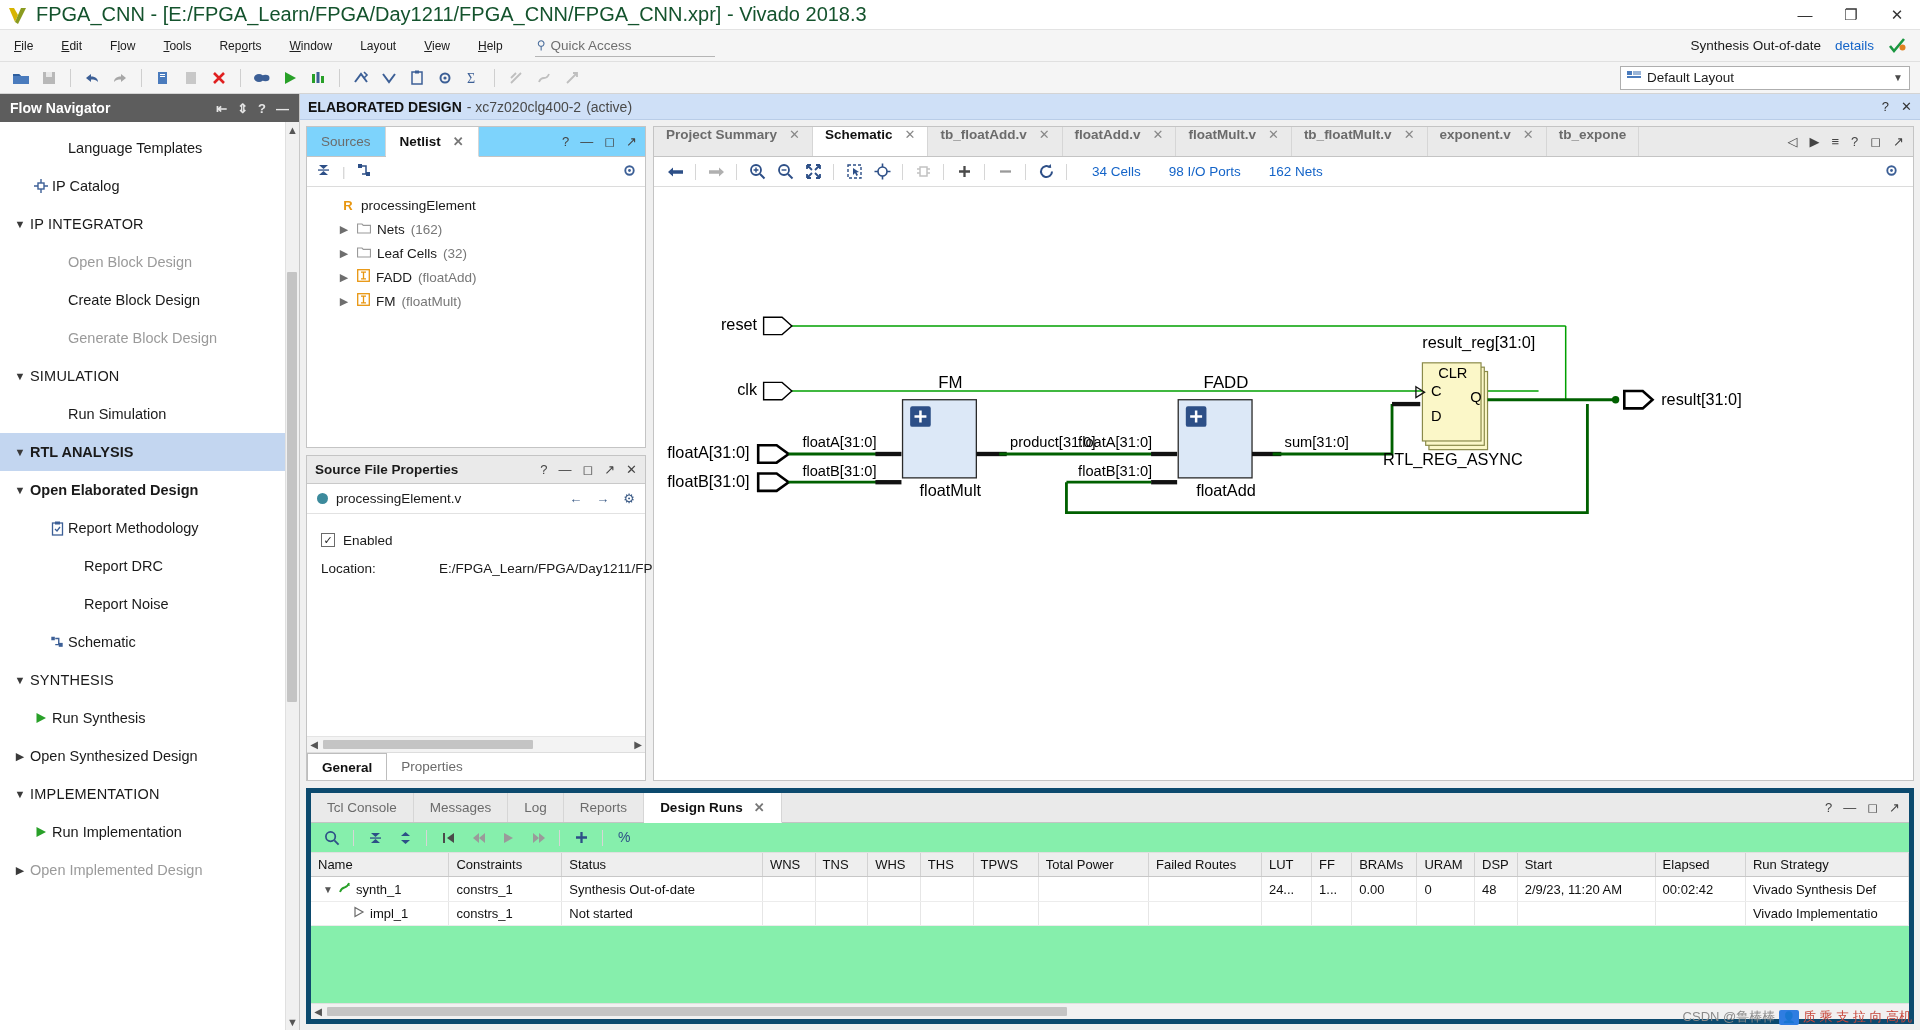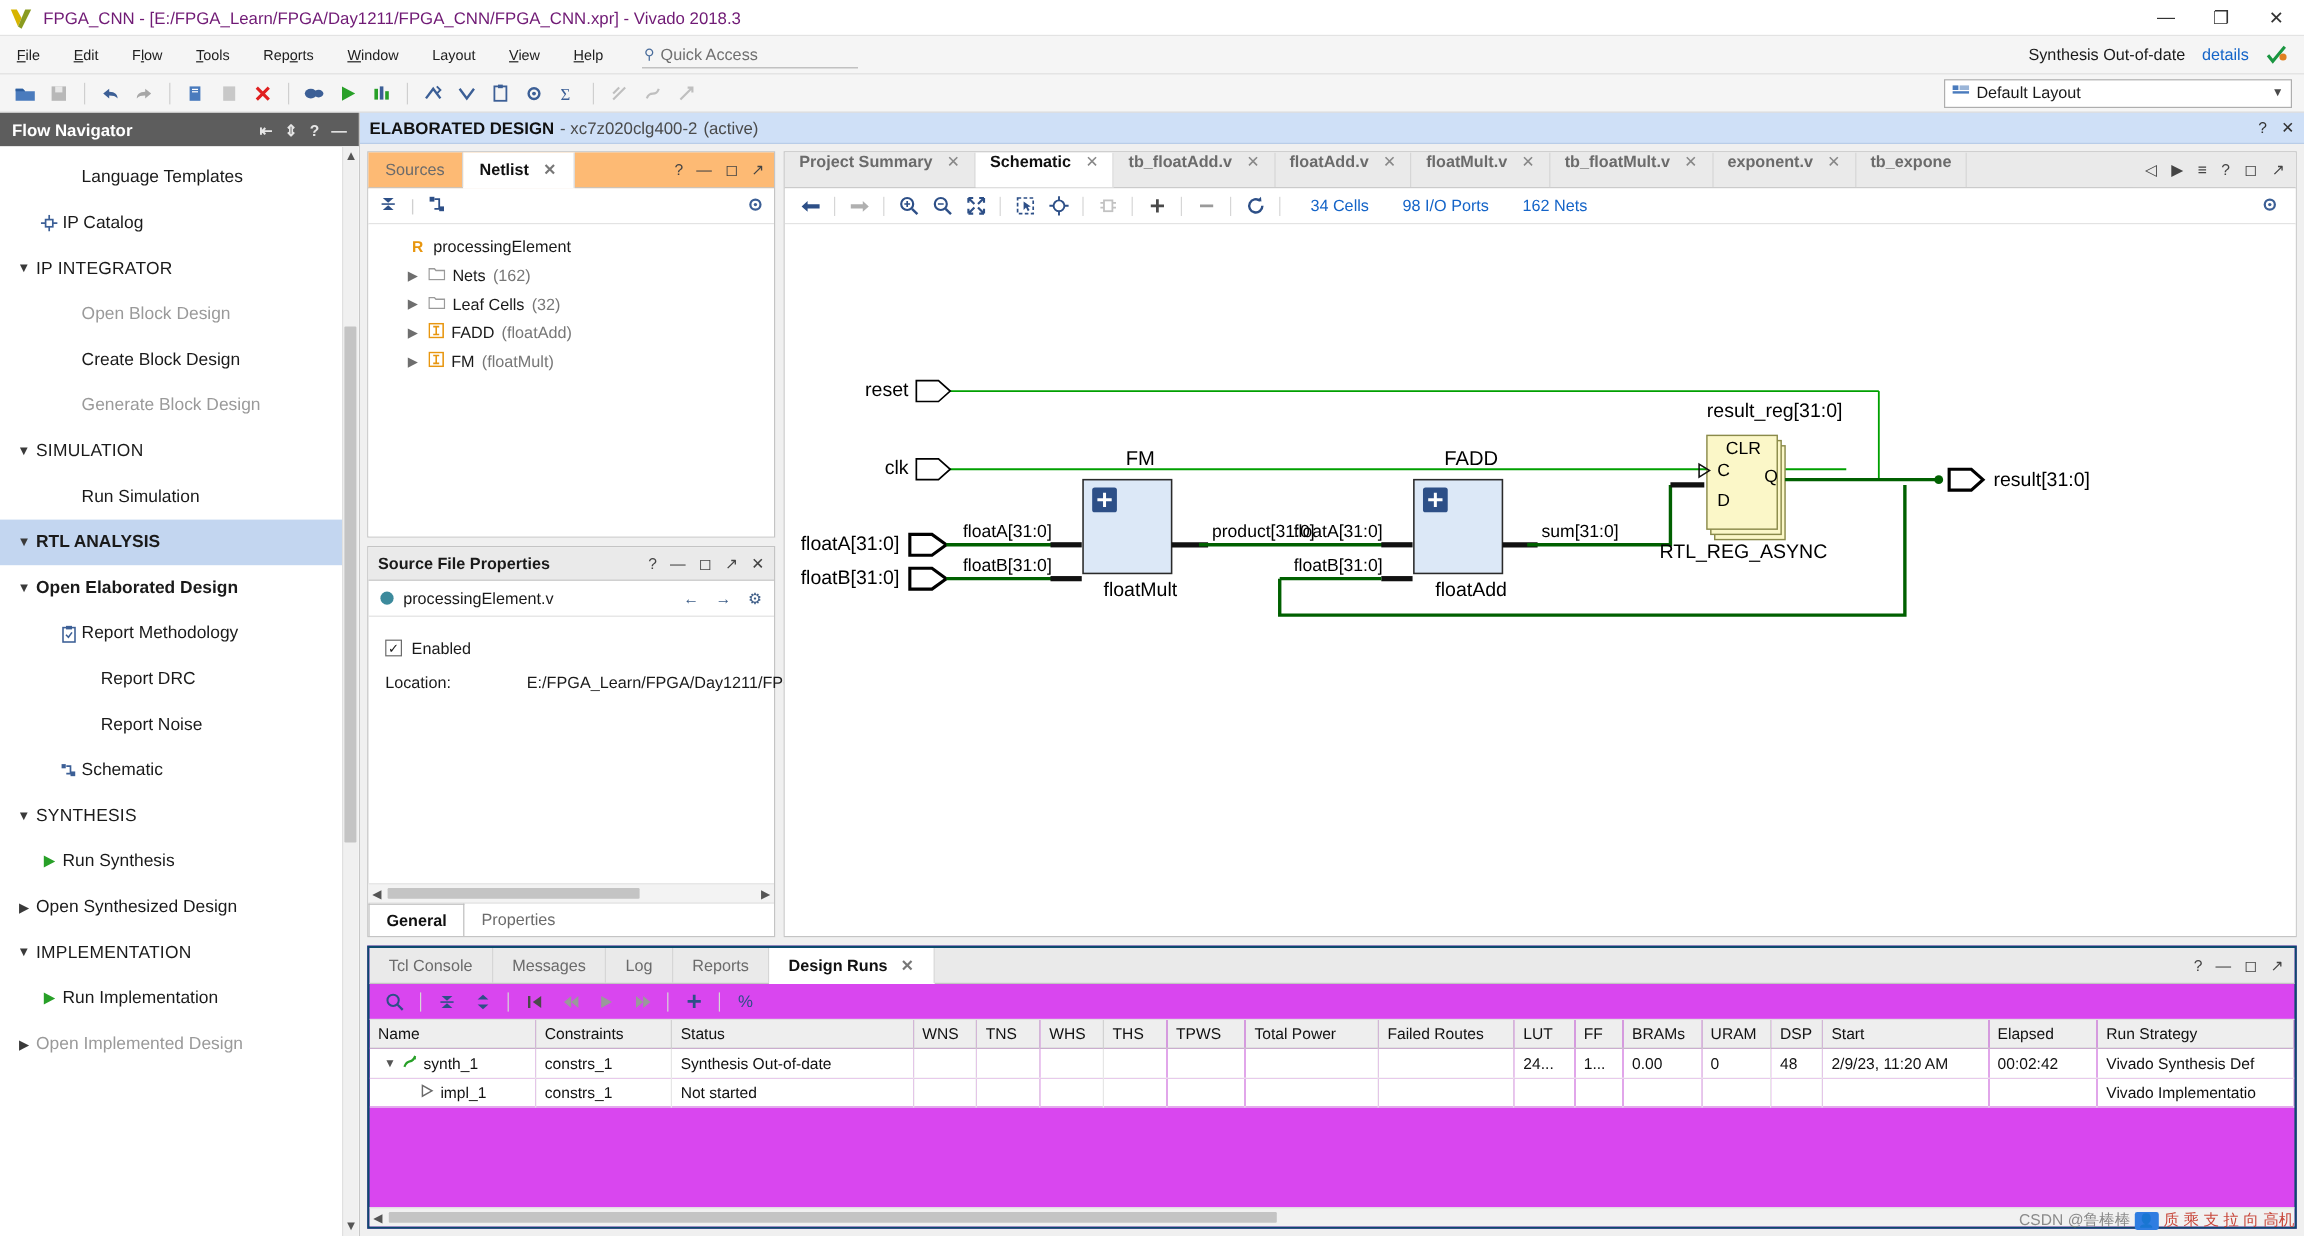--- a/index.html
+++ b/index.html
@@ -10,21 +10,21 @@
     color:#1a1a1a;
     background:#f0f0f0;
   }
   
   .titlebar {
     height:30px; background:#ffffff; display:flex; align-items:center;
     border-bottom:1px solid #e3e3e3; position:relative;
   }
   .app-icon { width:26px; height:22px; margin-left:6px; position:relative; }
   .app-icon svg { display:block; }
-  .title-text { font-size:14px; color:#701a75; margin-left:4px; white-space:nowrap; }
+  .title-text { font-size:20px; color:#14532d; margin-left:4px; white-space:nowrap; }
   .wincontrols { margin-left:auto; display:flex; height:30px; }
   .wincontrols div {
     width:46px; height:30px; display:flex; align-items:center; justify-content:center;
     font-size:15px; color:#333;
   }
 
   
   .menubar {
     height:32px; background:#f5f5f5; display:flex; align-items:center;
     border-bottom:1px solid #e0e0e0; position:relative;
@@ -102,21 +102,21 @@
     font-size:14px; color:#111; border-bottom:1px solid #b9cde8;
   }
   .ed-banner b { font-weight:bold; }
   .ed-banner .gray { color:#4a4a4a; margin-left:5px; }
   .ed-banner .bnr-tools { margin-left:auto; display:flex; gap:12px; color:#333; font-size:13px; }
 
   .upper { display:flex; flex:1; min-height:0; padding:6px 6px 0 6px; gap:7px;}
   
   .leftcol { width:340px; display:flex; flex-direction:column; gap:7px; min-width:0;}
   .panel { background:#fff; border:1px solid #c4c4c4; display:flex; flex-direction:column; min-height:0;}
-  .ptabs { height:30px; background:#fdba74; display:flex; align-items:stretch; border-bottom:1px solid #c4c4c4; }
+  .ptabs { height:30px; background:#7dd3fc; display:flex; align-items:stretch; border-bottom:1px solid #c4c4c4; }
   .ptab {
     padding:0 14px; display:flex; align-items:center; font-size:13.5px; color:#6b6b6b;
     border-right:1px solid #d6d6d6; gap:12px; white-space:nowrap;
   }
   .ptab.active { background:#fff; color:#111; font-weight:bold; border-bottom:1px solid #fff; margin-bottom:-1px;}
   .ptab .x { font-size:13px; color:#777; }
   .ptab-tools { margin-left:auto; display:flex; align-items:center; gap:11px; padding:0 8px; color:#444; font-size:13px;}
   .ptoolbar { height:30px; display:flex; align-items:center; padding:0 8px; gap:10px; border-bottom:1px solid #dcdcdc; background:#fff;}
   .ptoolbar .spacer { flex:1; }
   .tree { padding:6px 0 0 6px; font-size:13.5px; flex:1; overflow:hidden; background:#fff;}
@@ -162,22 +162,22 @@
                   color:#444; font-size:13px; background:#eaeaea;}
   .sch-toolbar { height:30px; display:flex; align-items:center; gap:2px; padding:0 8px;
                  border-bottom:1px solid #dcdcdc; background:#fff;}
   .sbtn { width:26px; height:24px; display:flex; align-items:center; justify-content:center; }
   .ssep { width:1px; height:16px; background:#d6d6d6; margin:0 5px;}
   .sch-counts { display:flex; gap:28px; margin-left:18px; font-size:13.5px; color:#1464c8;}
   .sch-gear { margin-left:auto; padding-right:6px; color:#444;}
   .canvas { flex:1; position:relative; background:#fff; overflow:hidden;}
 
   
-  .bottom { height:236px; margin:7px 6px 6px 6px; background:#d946ef;
-            border:2px solid #0c4a6e; display:flex; flex-direction:column; min-height:0;}
+  .bottom { height:236px; margin:7px 6px 6px 6px; background:#86efac;
+            border:5px solid #0c4a6e; display:flex; flex-direction:column; min-height:0;}
   .b-tabs { height:30px; background:#eaeaea; display:flex; align-items:stretch; border-bottom:1px solid #c4c4c4;}
   .b-tab { padding:0 16px; display:flex; align-items:center; gap:11px; font-size:13.5px;
            color:#6b6b6b; border-right:1px solid #d6d6d6; white-space:nowrap;}
   .b-tab.active { background:#fff; color:#111; font-weight:bold; border-bottom:1px solid #fff; margin-bottom:-1px;}
   .b-tabtools { margin-left:auto; display:flex; align-items:center; gap:11px; padding:0 9px; color:#444; font-size:13px;}
   .b-toolbar { height:30px; display:flex; align-items:center; gap:4px; padding:0 8px; border-bottom:1px solid #e0e0e0;}
   .b-toolbar .ssep { margin:0 4px;}
   .tablewrap { flex:1; overflow:hidden; display:flex; flex-direction:column; min-height:0;}
   table.runs { border-collapse:collapse; table-layout:fixed; width:100%; font-size:13px;}
   table.runs th {

